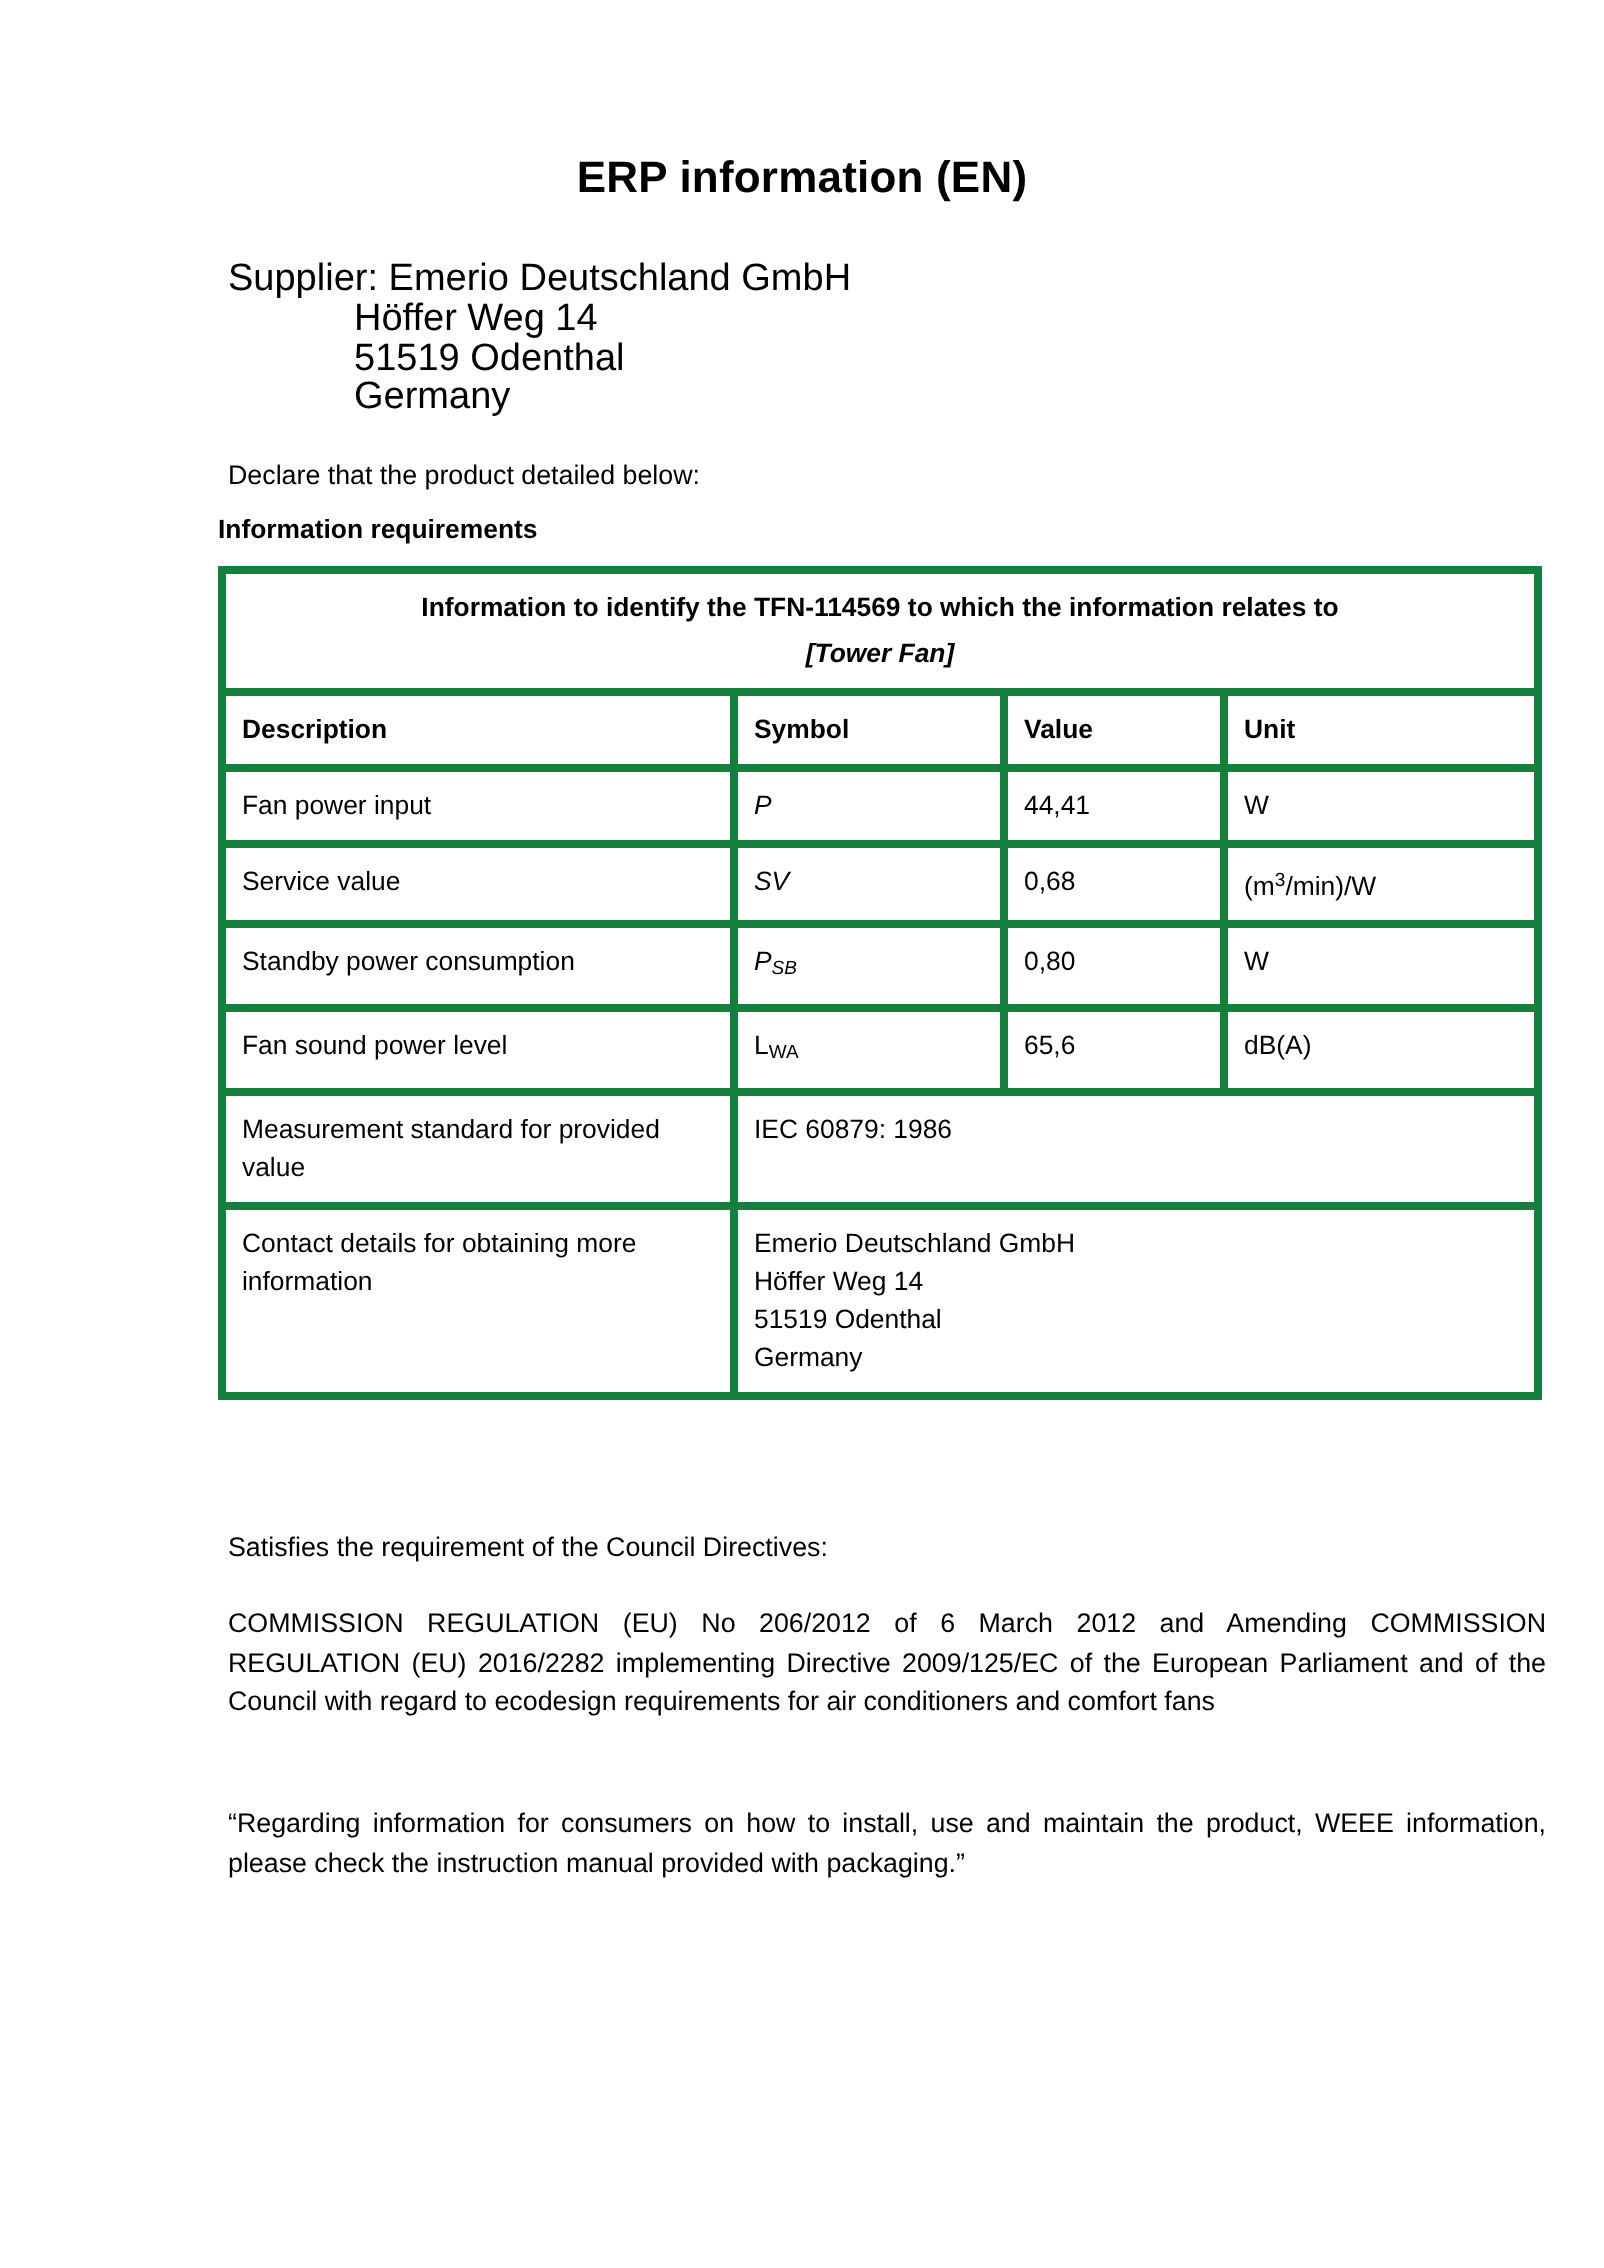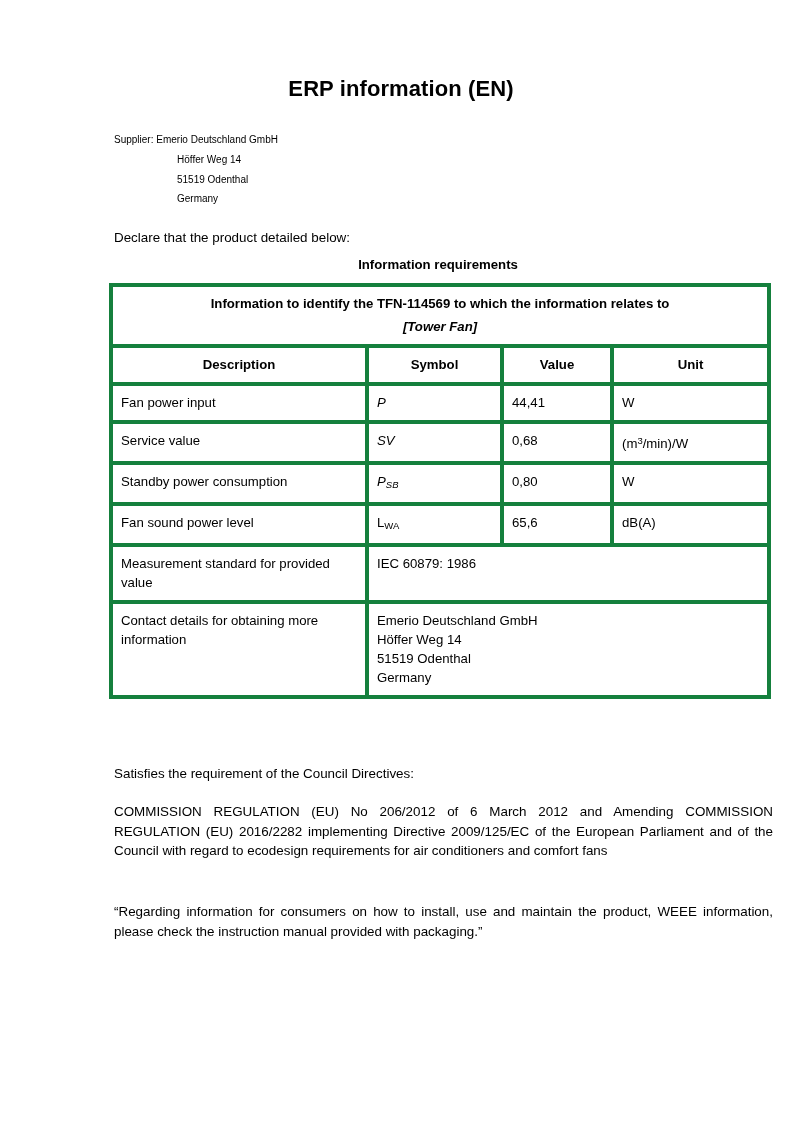--- a/index.html
+++ b/index.html
@@ -32,42 +32,42 @@
     font-size: 22px;
     font-weight: bold;
     letter-spacing: 0.1px;
   }
 
   
   .supplier-block {
     position: absolute;
     left: 114px;
     top: 130px;
-    font-size: 10px;
+    font-size: 19px;
     line-height: 19.8px;
   }
   .supplier-line-indent {
     padding-left: 63px;
   }
 
   
   .declare-line {
     position: absolute;
     left: 114px;
     top: 230px;
     font-size: 13.4px;
   }
 
   
   .section-heading {
     position: absolute;
     left: 109px;
     top: 257px;
     width: 658px;
-    text-align: center;
+    text-align: left;
     font-size: 13.2px;
     font-weight: bold;
   }
 
   
   .erp-table {
     position: absolute;
     left: 109px;
     top: 283px;
     width: 658px;
@@ -93,21 +93,20 @@
     padding-bottom: 12px;
     line-height: 23px;
   }
   .title-cell .product-name {
     font-style: italic;
     font-weight: bold;
     display: block;
     margin-top: 4px;
   }
   .head-cell {
-    text-align: center;
     font-weight: bold;
     padding-top: 10px;
     padding-bottom: 10px;
   }
   .sym {
     font-style: italic;
   }
   .sym-upright {
     font-style: normal;
   }

